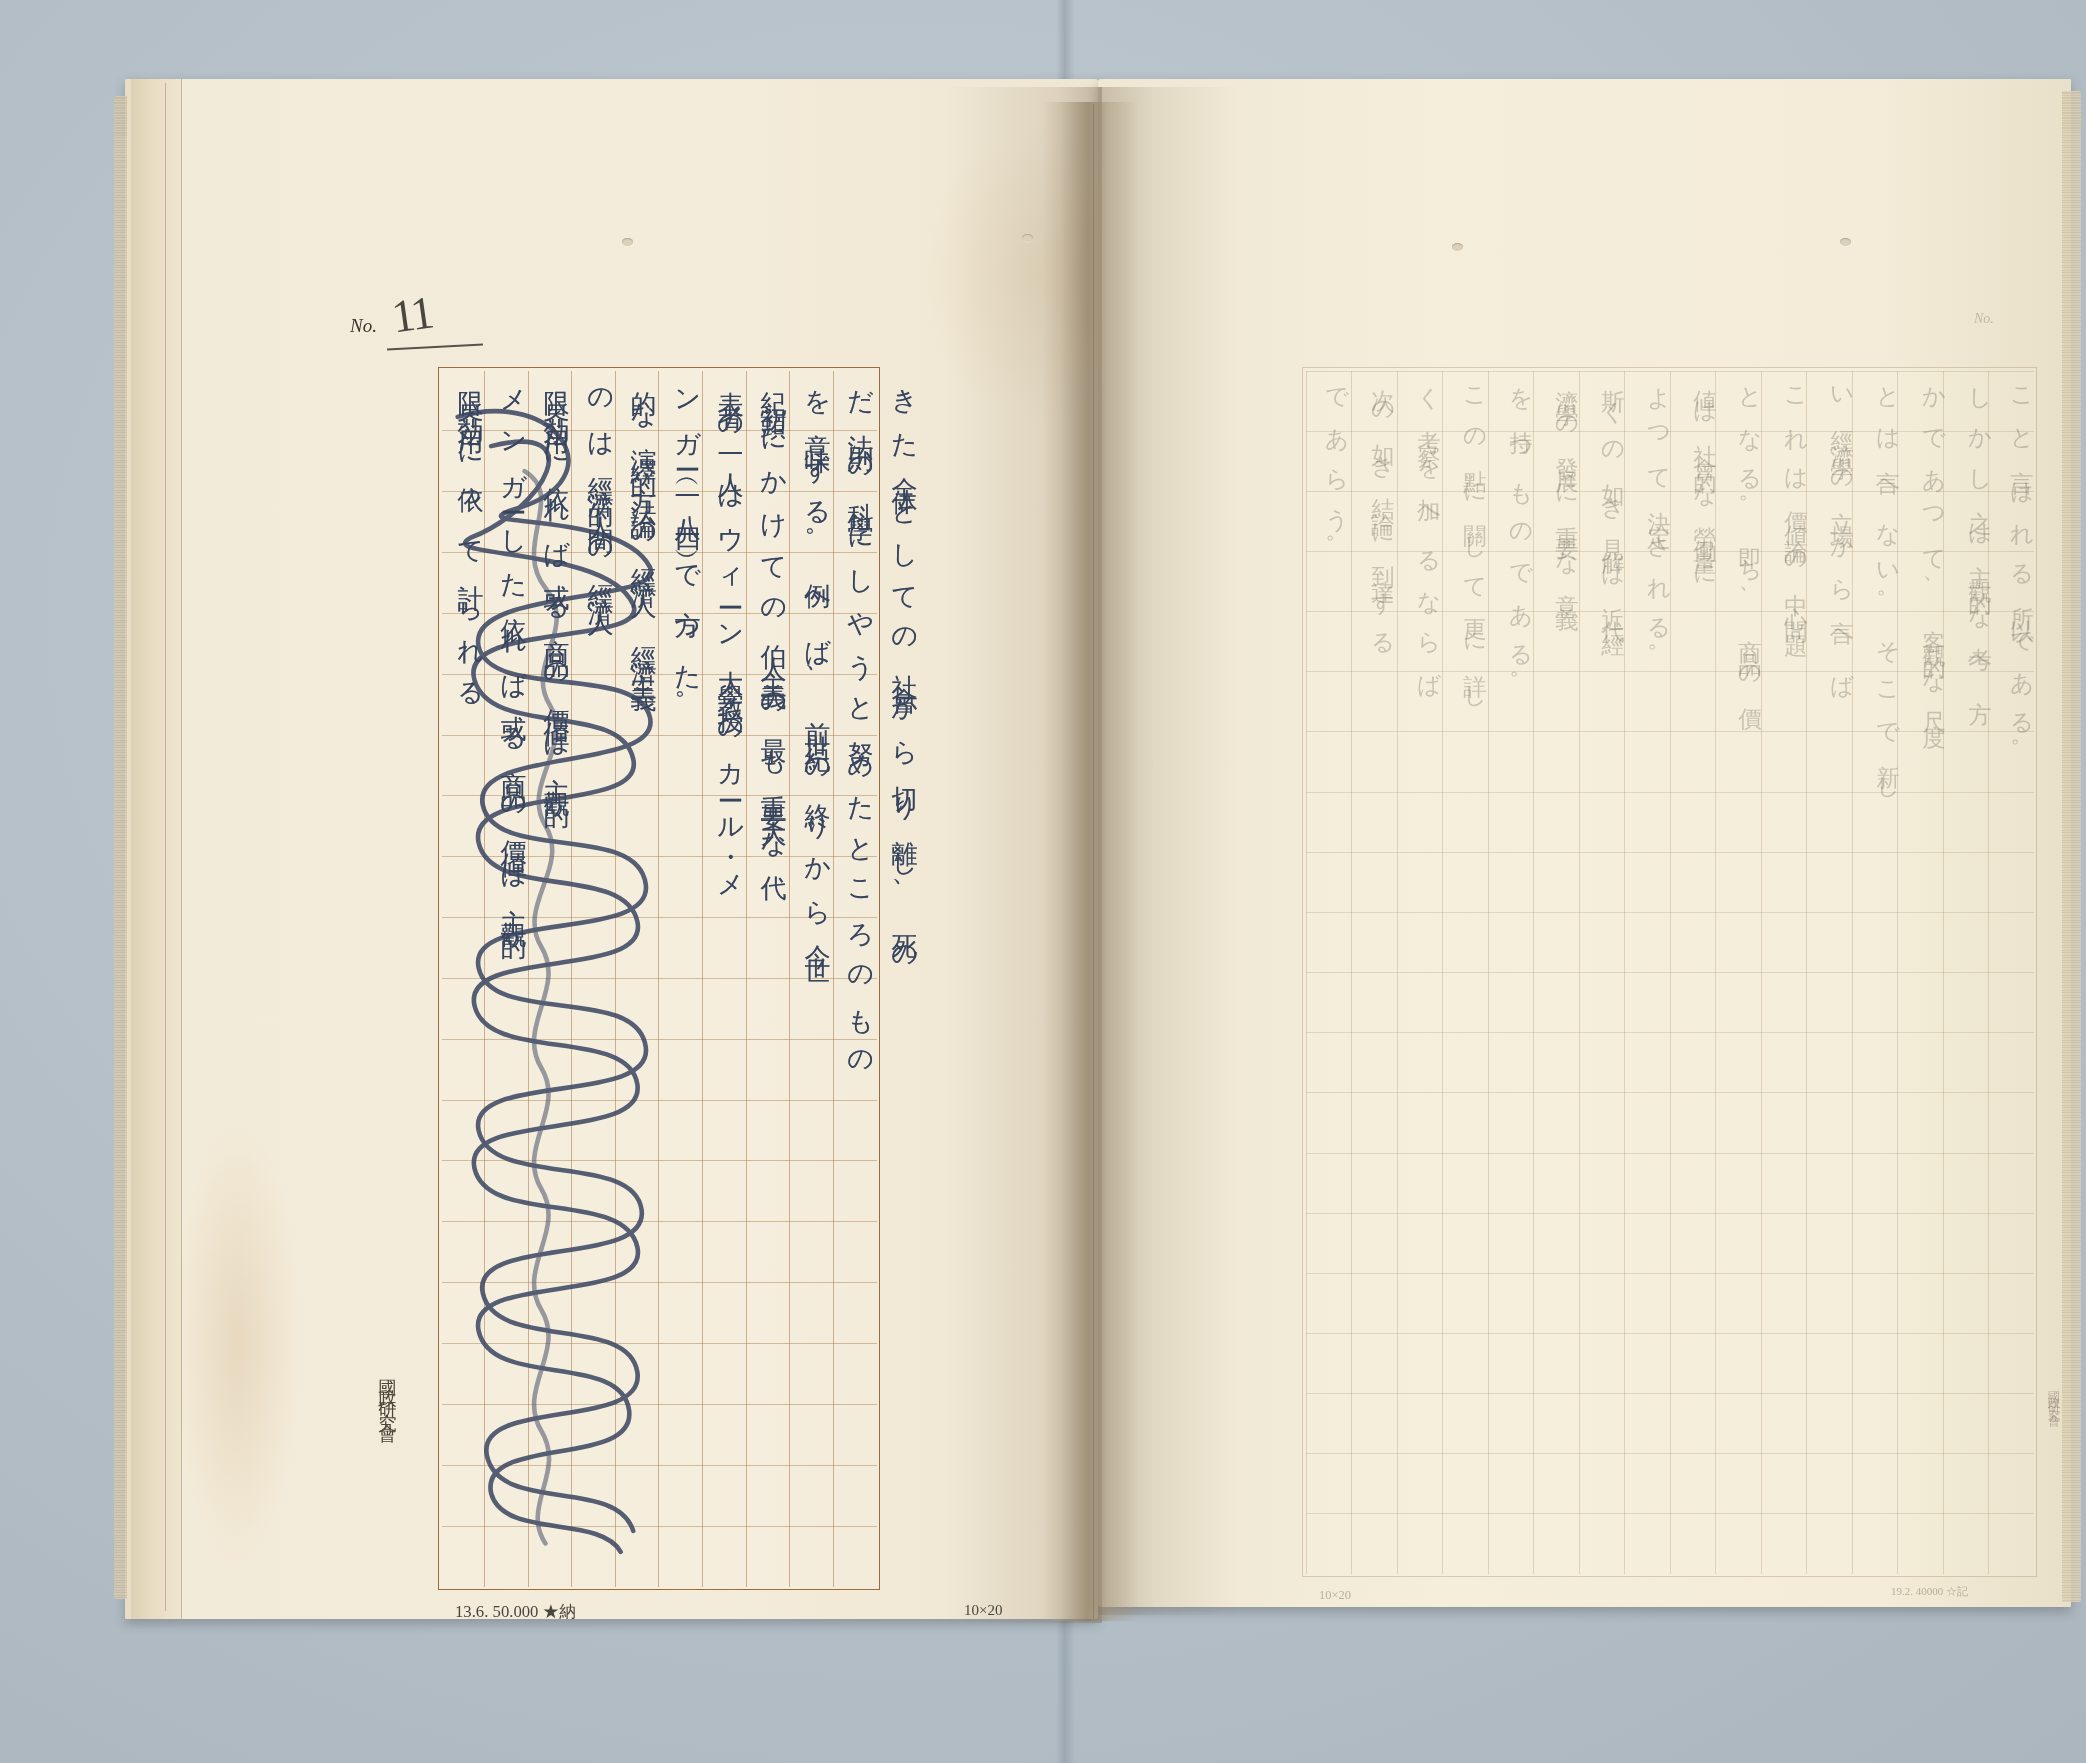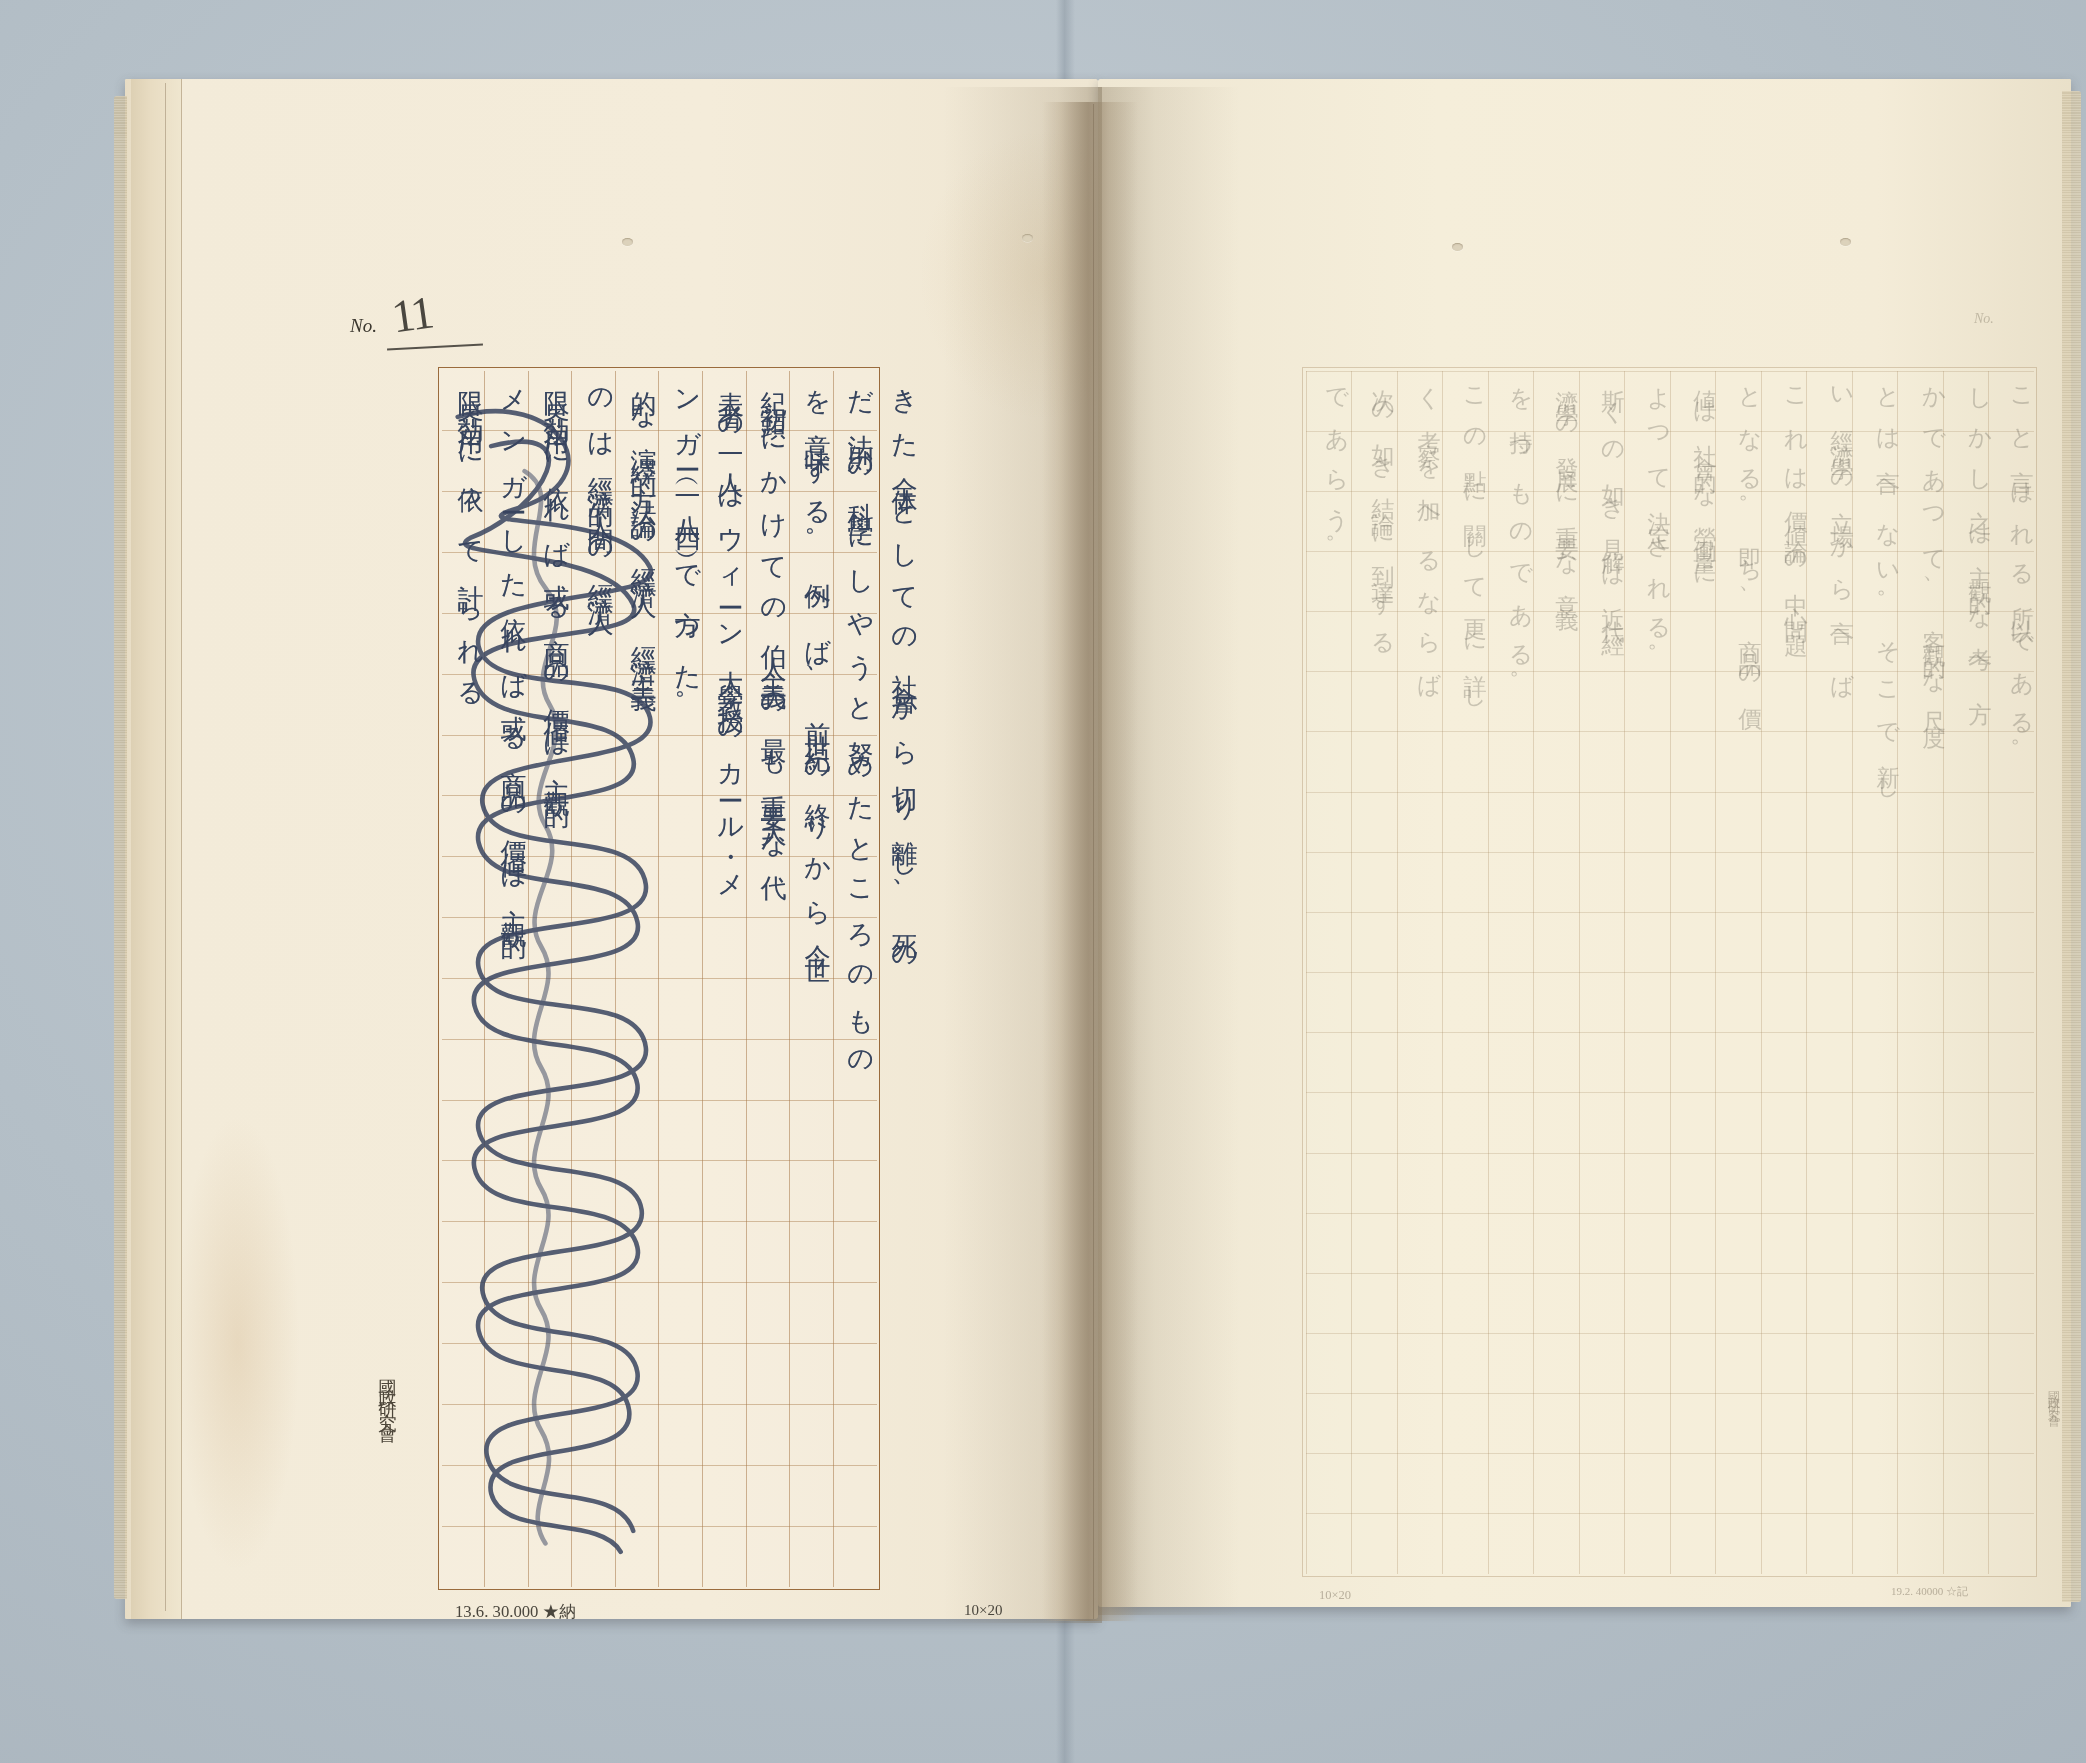--- a/index.html
+++ b/index.html
@@ -488,19 +488,19 @@
   <div class="vtext ink-right" style="left:1640px;width:42px;">これは價値論の中心問題</div>
   <div class="vtext ink-right" style="left:1686px;width:42px;">い經濟學の立場から言へば</div>
   <div class="vtext ink-right" style="left:1732px;width:42px;">とは言へない。そこで新し</div>
   <div class="vtext ink-right" style="left:1778px;width:42px;">かであつて、客觀的な尺度</div>
   <div class="vtext ink-right" style="left:1824px;width:42px;">しかし之は主觀的な考へ方</div>
   <div class="vtext ink-right" style="left:1866px;width:42px;">こと言はれる所以である。</div>
 
   <div class="imprint">國政研究會</div>
   <div class="imprint-right">國政研究會</div>
 
-  <div class="foot foot-left-code">13.6. 30.000 ★納</div>
+  <div class="foot foot-left-code">13.6. 50.000 ★納</div>
   <div class="foot foot-left-size">10×20</div>
   <div class="foot foot-right-size">10×20</div>
   <div class="foot foot-right-code">19.2. 40000 ☆記</div>
 
 </div>
 
 
 </body></html>

